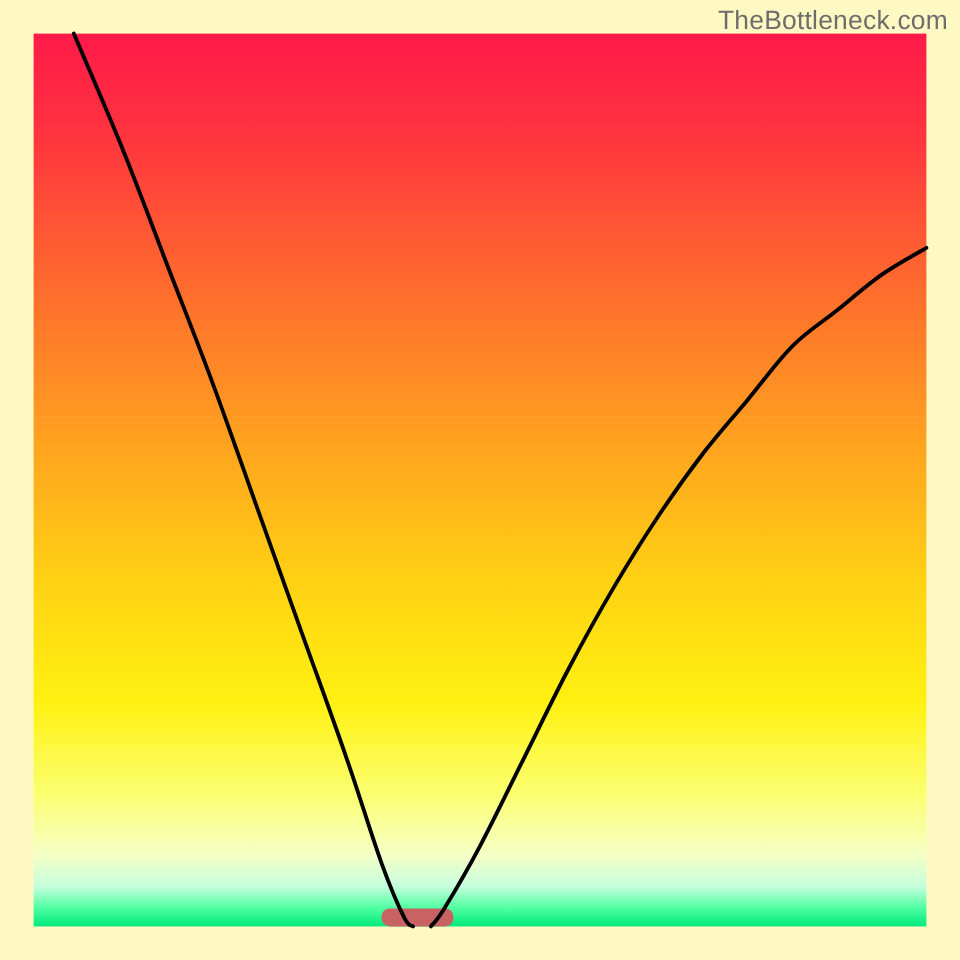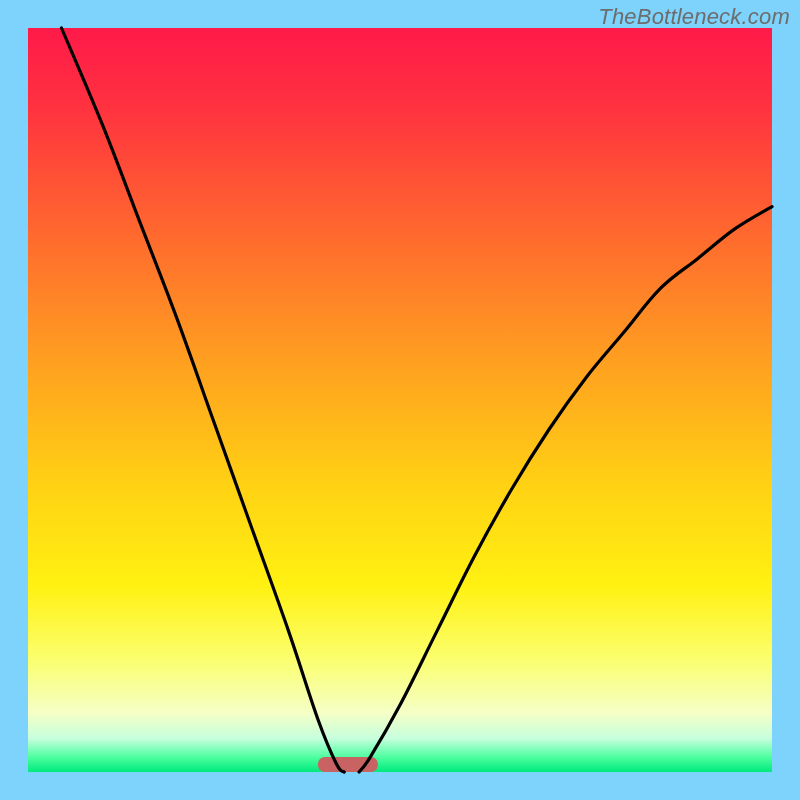--- a/index.html
+++ b/index.html
@@ -8,22 +8,21 @@
     width: 800px;
     height: 800px;
     background: #000;
     overflow: hidden;
     font-family: Arial, Helvetica, sans-serif;
   }
   .frame {
     position: relative;
     width: 800px;
     height: 800px;
-    background: #7dd3fc;
-    font-style: italic;
+    background: #fef9c3;
   }
   .watermark {
     position: absolute;
     top: 4px;
     right: 10px;
     color: #6d6d6d;
     font-size: 22px;
     font-weight: 500;
     letter-spacing: 0.2px;
     user-select: none;

